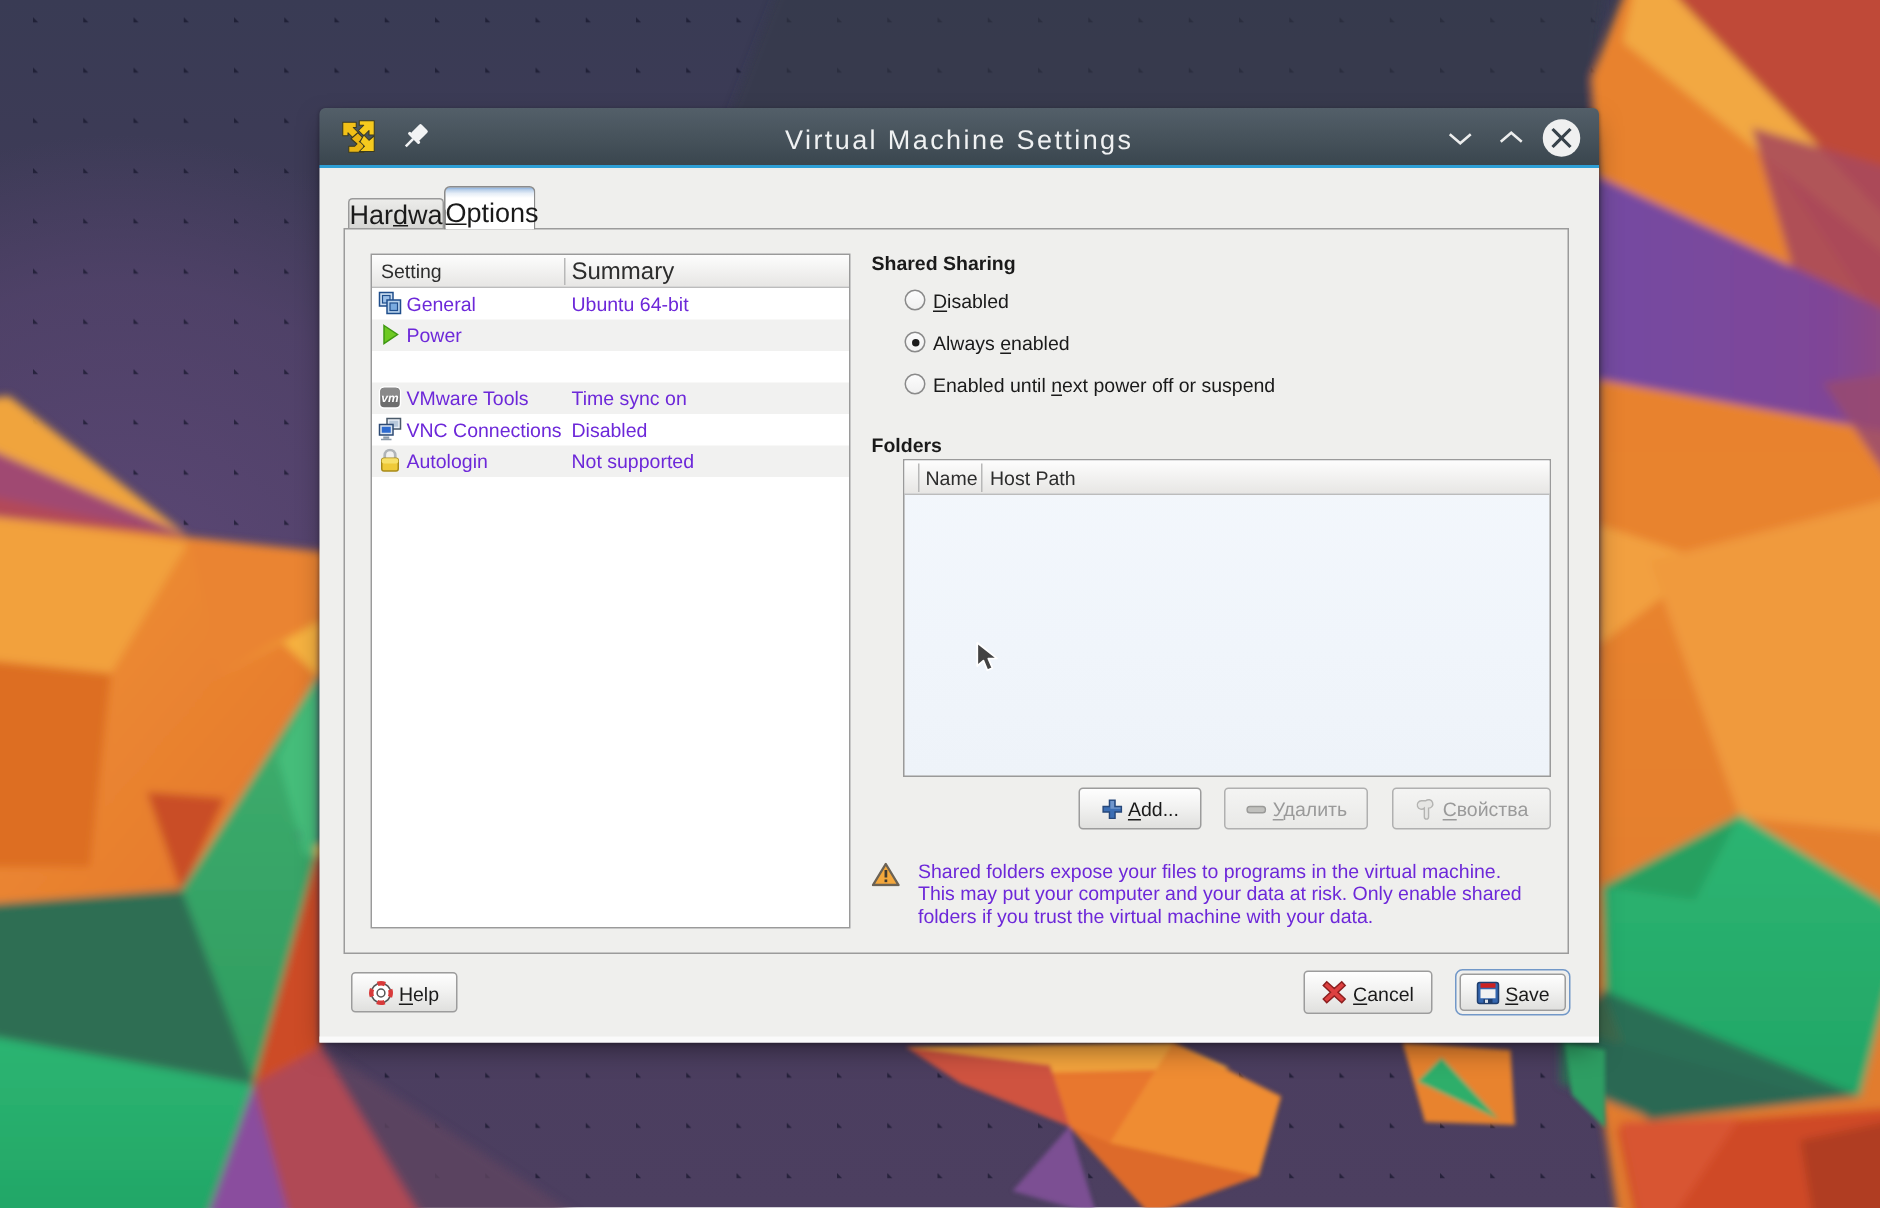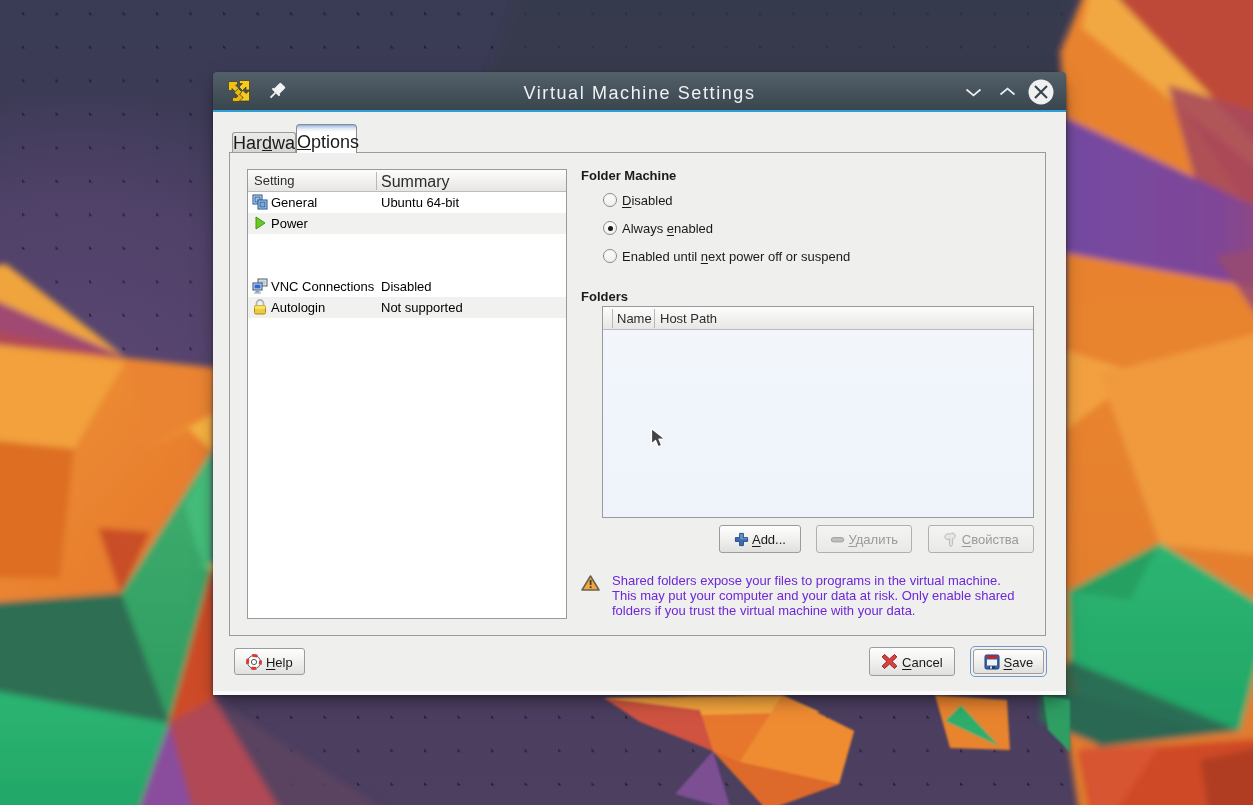--- a/index.html
+++ b/index.html
@@ -28,21 +28,21 @@
   #pane { position:absolute; left:16px; top:40px; width:817px; height:484px;
       border:1px solid #9b9b9b; background:#efefed; }
   
   #ltable { position:absolute; left:34px; top:57px; width:320px; height:450px;
       background:#fff; border:1px solid #9a9a9a; }
   #lthead { position:absolute; left:0; top:0; width:318px; height:22px;
       background:linear-gradient(180deg,#fdfdfd,#e7e6e4); border-bottom:1px solid #bcbcbc; }
   #lthead .c1 { position:absolute; left:6px; top:3px; font-size:13px; color:#2d2d2d; }
   #lthead .c2 { position:absolute; left:133px; top:3px; font-size:16px; color:#2d2d2d; }
   #lthead .div { position:absolute; left:128px; top:2px; width:1px; height:18px; background:#b8b8b8; }
-  .trow { position:absolute; left:0; width:318px; height:21px; font-size:13px; color:#000000; }
+  .trow { position:absolute; left:0; width:318px; height:21px; font-size:13px; color:#6d28d9; }
   .trow .ic { position:absolute; left:4px; top:2px; width:16px; height:16px; }
   .trow .t1 { position:absolute; left:23px; top:3px; }
   .trow .t2 { position:absolute; left:133px; top:3px; }
   .alt { background:#f1f1f0;text-align:right; }
   .sel { background:linear-gradient(180deg,#7298c7,#6690c1); color:#fff; }
   
   .bold { font-weight:bold; font-size:13px; color:#1a1a1a; position:absolute; }
   .radio { position:absolute; width:14px; height:14px; border-radius:50%;
       border:1px solid #8a8a8a; background:linear-gradient(180deg,#fcfcfc,#f0f0f0); }
   .radio.on::after { content:""; position:absolute; left:3.5px; top:3.5px; width:5px; height:5px;
@@ -227,20 +227,29 @@
         <span class="t1">General</span>
             <span class="t2">Ubuntu 64-bit</span>
       </div>
       <div class="trow alt" style="top:43px">
         <svg class="ic" viewBox="0 0 16 16">
               <path d="M4,2 L13,8 L4,14 Z" fill="#6ec922" stroke="#3f9812"></path>
             </svg>
         <span class="t1">Power</span>
             <span class="t2"></span>
       </div>
+      <div class="trow alt" style="top:85px">
+        <svg class="ic" viewBox="0 0 16 16">
+              <rect x="1" y="1" width="14" height="14" rx="3" fill="#6e6e6e" stroke="#fff" stroke-width="1"></rect>
+              <rect x="1.5" y="1.5" width="13" height="6.5" rx="3" fill="#8a8a8a"></rect>
+              <text x="8" y="11" font-size="8" font-weight="bold" font-style="italic" fill="#fff" text-anchor="middle" font-family="Liberation Sans">vm</text>
+            </svg>
+        <span class="t1">VMware Tools</span>
+            <span class="t2">Time sync on</span>
+      </div>
       <div class="trow" style="top:106px">
         <svg class="ic" viewBox="0 0 16 16">
               <rect x="6" y="1" width="9" height="7" fill="#e8eef5" stroke="#4a5a6a"></rect>
               <rect x="7.5" y="2.5" width="6" height="4" fill="#b8c8da"></rect>
               <rect x="1" y="5" width="9" height="7" fill="#dce6f0" stroke="#2d4a74"></rect>
               <rect x="2.5" y="6.5" width="6" height="4" fill="#2e6bd0"></rect>
               <rect x="3.5" y="13" width="4" height="1.5" fill="#8a99a8"></rect>
               <rect x="2" y="14.5" width="7" height="1" fill="#8a99a8"></rect>
             </svg>
         <span class="t1">VNC Connections</span>
@@ -250,21 +259,21 @@
         <svg class="ic" viewBox="0 0 16 16">
               <path d="M4.5,7 L4.5,4.5 a3.5,3.5 0 0 1 7,0 L11.5,7" fill="none" stroke="#b0b4b8" stroke-width="1.8"></path>
               <rect x="2.5" y="6.5" width="11" height="8.5" rx="1.5" fill="#efca3a" stroke="#a88a18"></rect>
               <rect x="2.5" y="6.5" width="11" height="3.5" rx="1.5" fill="#f7e06a"></rect>
             </svg>
         <span class="t1">Autologin</span>
             <span class="t2">Not supported</span>
       </div>
     </div>
 
-    <div class="bold" style="left:368px;top:56px">Folder Machine</div>
+    <div class="bold" style="left:368px;top:56px">Shared Sharing</div>
     <div class="radio" style="left:390px;top:81px"></div>
     <div class="rlabel" style="left:409px;top:81px"><u>D</u>isabled</div>
     <div class="radio on" style="left:390px;top:109px"></div>
     <div class="rlabel" style="left:409px;top:109px">Always <u>e</u>nabled</div>
     <div class="radio" style="left:390px;top:137px"></div>
     <div class="rlabel" style="left:409px;top:137px">Enabled until <u>n</u>ext power off or suspend</div>
 
     <div class="bold" style="left:368px;top:177px">Folders</div>
     <div id="ftable">
       <div id="fthead">

